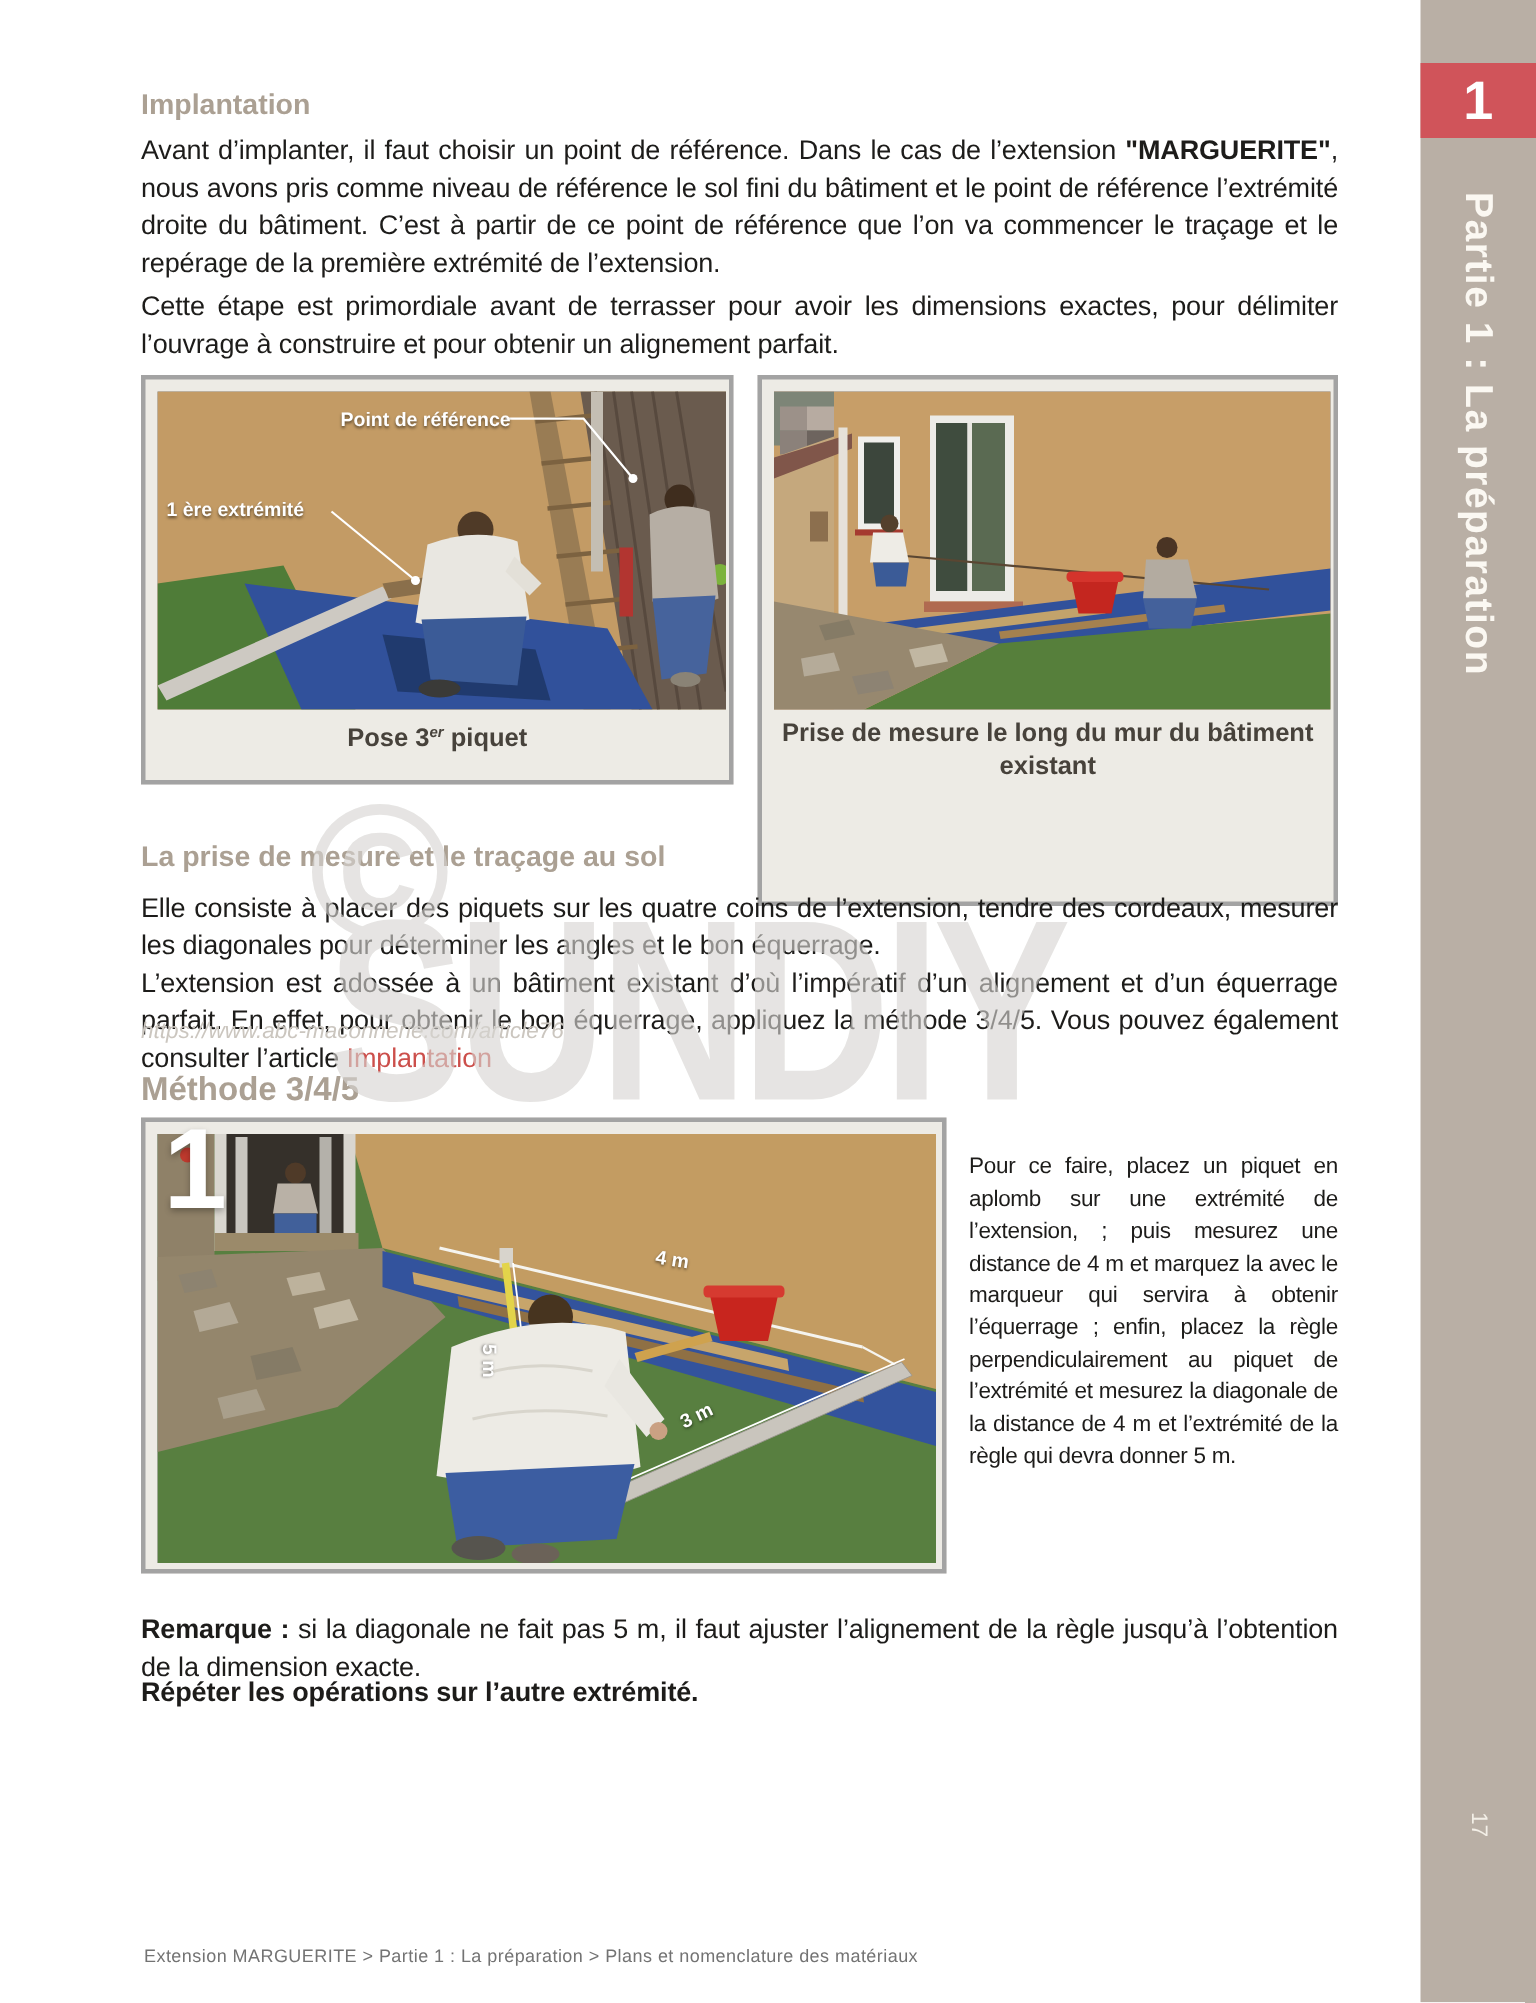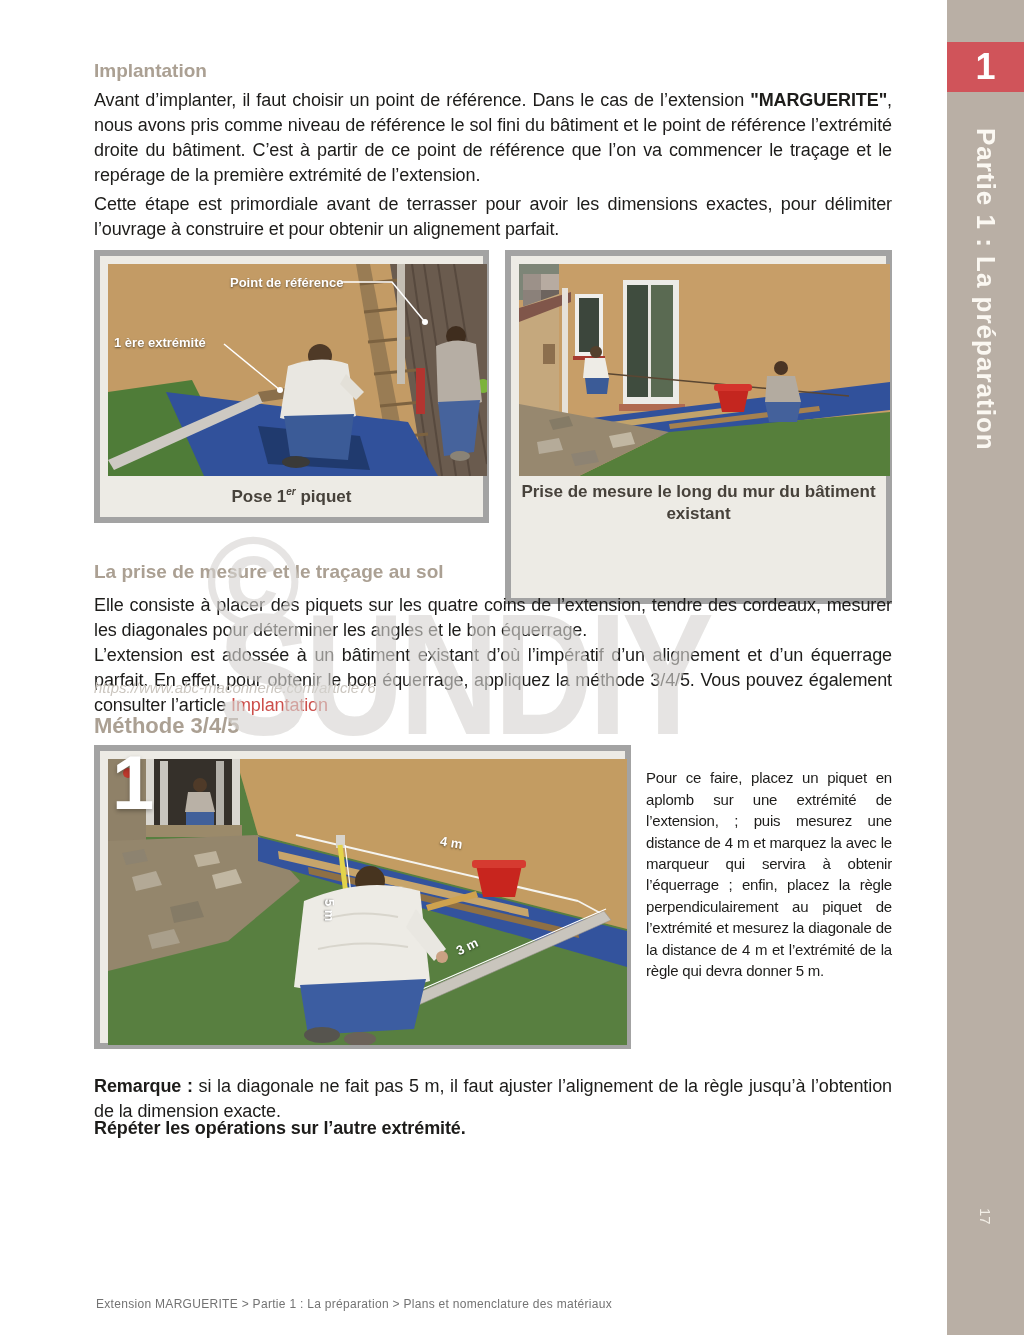--- a/index.html
+++ b/index.html
@@ -24,21 +24,21 @@
         font-size:18px;line-height:25px;letter-spacing:-0.1px;color:#1d1c1a;}
   .para b{font-weight:bold;}
   .link-red{color:#cc4f4b;}
   .url-line{position:absolute;left:94px;margin:0;font-size:15px;color:#cbc6bf;}
   .col-right{position:absolute;left:646px;top:746px;width:246px;margin:0;text-align:justify;
              font-size:15px;line-height:21.4px;letter-spacing:-0.2px;color:#1d1c1a;}
   .footer{position:absolute;left:96px;top:1297px;margin:0;font-size:12px;color:#737373;
           letter-spacing:0.3px;}
 
   
-  .frame{position:absolute;background:#edebe5;border:6px solid #a3a3a3;box-sizing:border-box;
+  .frame{position:absolute;background:#edebe5;border:3px solid #a3a3a3;box-sizing:border-box;
          padding:8px;}
   .frame svg{display:block;background:#888;}
   .caption{margin:5px 0 0 0;text-align:center;font-weight:bold;font-size:17px;color:#47423b;
            line-height:22px;}
   .caption sup{font-size:10px;font-style:italic;}
   .ph-label{position:absolute;color:#ffffff;font-weight:bold;font-size:13px;white-space:nowrap;
             text-shadow:0 1px 2px rgba(0,0,0,.55);}
   .big-one{position:absolute;left:12px;top:-6px;color:#ffffff;font-weight:bold;font-size:76px;
            line-height:1;text-shadow:0 2px 4px rgba(0,0,0,.3);}
   .vert{writing-mode:vertical-rl;}
@@ -98,21 +98,21 @@
         <path d="M330,138 L372,136 L366,188 L336,192 Z" fill="#46639c"></path>
         <ellipse cx="352" cy="192" rx="10" ry="5" fill="#8a8376"></ellipse>
       </g>
       <polyline points="232,18 284,18 317,58" stroke="#ffffff" fill="none" stroke-width="1.5"></polyline>
       <circle cx="317" cy="58" r="3" fill="#ffffff"></circle>
       <polyline points="116,80 172,126" stroke="#ffffff" fill="none" stroke-width="1.5"></polyline>
       <circle cx="172" cy="126" r="3" fill="#ffffff"></circle>
     </svg>
     <span class="ph-label" style="left:130px;top:19px;">Point de référence</span>
     <span class="ph-label" style="left:14px;top:79px;">1 ère extrémité</span>
-    <figcaption class="caption"><span>Pose 1</span><sup>er</sup><span> piquet</span></figcaption>
+    <figcaption class="caption"><span>Pose 3</span><sup>er</sup><span> piquet</span></figcaption>
   </figure>
 
   <figure class="frame" style="left:505px;top:250px;width:387px;height:354px;margin:0;">
     <svg viewBox="0 0 371 212" width="371" height="212">
       <rect width="371" height="212" fill="#c9a26b"></rect>
       <rect width="371" height="212" fill="#ba9057" opacity="0.15"></rect>
       <polygon points="0,0 40,0 40,36 0,36" fill="#7d8577"></polygon>
       <g>
         <rect x="4" y="10" width="18" height="16" fill="#9c9189"></rect>
         <rect x="22" y="10" width="18" height="16" fill="#b7aba1"></rect>

